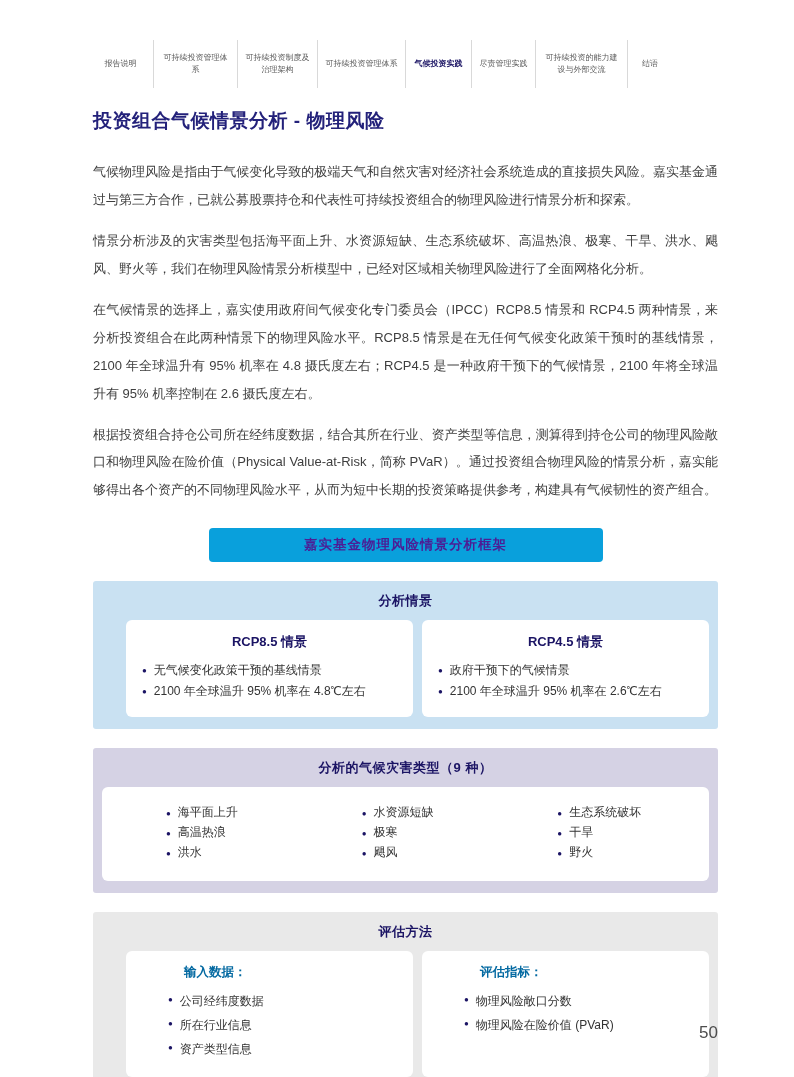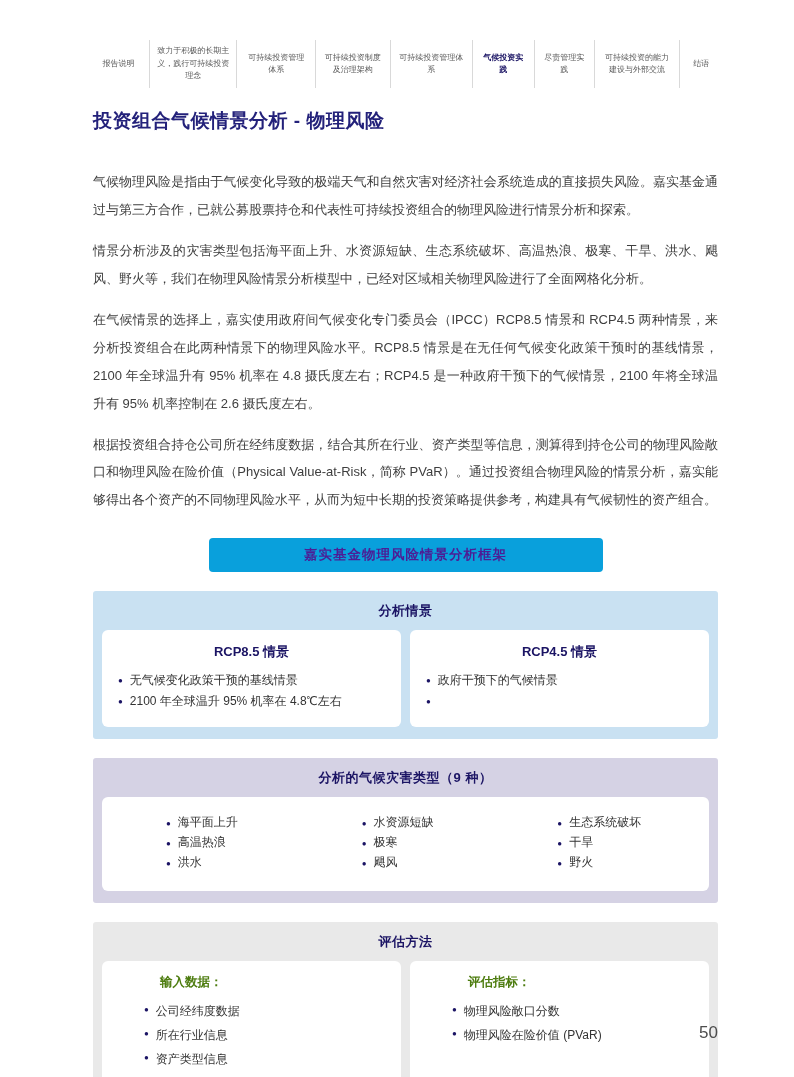--- a/index.html
+++ b/index.html
@@ -22,69 +22,68 @@
   .topnav .tab.t6 { width:66px; }
   .topnav .tab.t7 { width:64px; }
   .topnav .tab.t8 { width:92px; }
   .topnav .tab.t9 { width:44px; }
   .topnav .tab.active { color:#1b1464; font-weight:bold; }
 
   
   .content { position:absolute; left:93px; top:108px; width:625px; }
 
   .page-title { font-size:19px; font-weight:bold; color:#23217a;
-    letter-spacing:.5px; margin-bottom:34px; }
+    letter-spacing:.5px; margin-bottom:24px; }
 
   .para { font-size:13px; color:#3e3e3e; line-height:2.15;
     text-align:justify; margin-bottom:13px; }
 
   
   .banner-wrap { margin-top:24px; text-align:center; }
   .banner { display:inline-block; width:394px; background:#09a0dc;
     border-radius:4px; color:#4c1d95; font-weight:bold; font-size:13.5px;
     padding:8px 0; letter-spacing:1px; }
 
   
   .section { width:625px; border-radius:3px; padding:11px 9px 12px;
     margin-top:19px; }
   .section .sec-title { text-align:center; font-size:13px; font-weight:bold;
     color:#1b1464; letter-spacing:.5px; margin-bottom:10px; }
-  .cards { display:flex; gap:9px; }
+  .cards { display:flex; gap:9px;margin-left:24px; }
   .card { background:#ffffff; border-radius:6px; flex:1; padding:10px 14px 15px; }
   .card .card-title { text-align:center; font-size:13px; font-weight:bold;
     color:#1b1464; margin:3px 0 9px; }
   .bullet { display:flex; font-size:12px; color:#333333; line-height:1.75; }
   .bullet .dot { color:#1b1464; font-size:8px; line-height:1; margin:7px 7px 0 2px; }
 
   .sec-scenarios { background:#c9e1f2; }
   .sec-hazards   { background:#d5d2e4; }
   .sec-method    { background:#e9e9e9; }
 
   
   .hazard-card { background:#ffffff; border-radius:6px; padding:16px 10px 18px; }
   .hazard-grid { display:grid; grid-template-columns:1fr 1fr 1fr; }
   .hazard-col { padding-left:52px; }
   .hazard-col .bullet { line-height:1.65; }
 
   
   .method-card { min-height:90px; padding:13px 16px 16px; }
-  .method-card .list-head { font-size:12.5px; color:#4d7c0f; font-weight:bold;
+  .method-card .list-head { font-size:12.5px; color:#0369a1; font-weight:bold;
     margin:0 0 8px 42px; }
   .method-card .bullet { margin-left:24px; line-height:2.0; }
 
   
   .page-number { position:absolute; right:76px; top:1023px; font-size:17px;
     color:#4d4d4d; }
 </style>
 </head>
 <body>
 
 <nav class="topnav">
   <div class="tab t1">报告说明</div>
-  <div class="tab t2">致力于积极的长期主义，践行可持续投资理念</div>
   <div class="tab t3">可持续投资管理体系</div>
   <div class="tab t4">可持续投资制度及治理架构</div>
   <div class="tab t5">可持续投资管理体系</div>
   <div class="tab t6 active">气候投资实践</div>
   <div class="tab t7">尽责管理实践</div>
   <div class="tab t8">可持续投资的能力建设与外部交流</div>
   <div class="tab t9">结语</div>
 </nav>
 
 <main class="content">
@@ -115,20 +114,21 @@
           </div>
       </div>
       <div class="card">
         <div class="card-title">RCP4.5 情景</div>
         <div class="bullet">
             <span class="dot">●</span>
             <span>政府干预下的气候情景</span>
           </div>
         <div class="bullet">
             <span class="dot">●</span>
+            <span>2100 年全球温升 95% 机率在 2.6℃左右</span>
           </div>
       </div>
     </div>
   </section>
 
   <section class="section sec-hazards">
     <div class="sec-title">分析的气候灾害类型（9 种）</div>
     <div class="hazard-card">
       <div class="hazard-grid">
         <div class="hazard-col">

